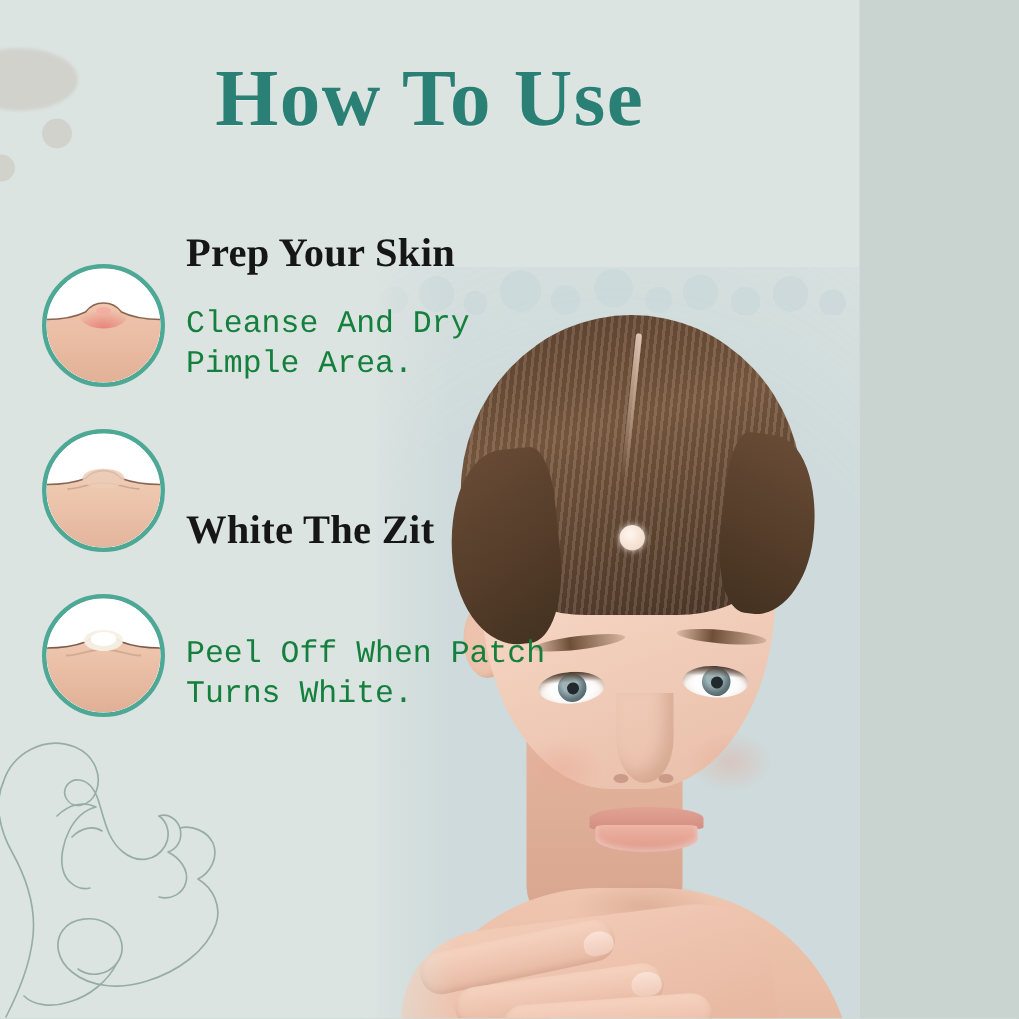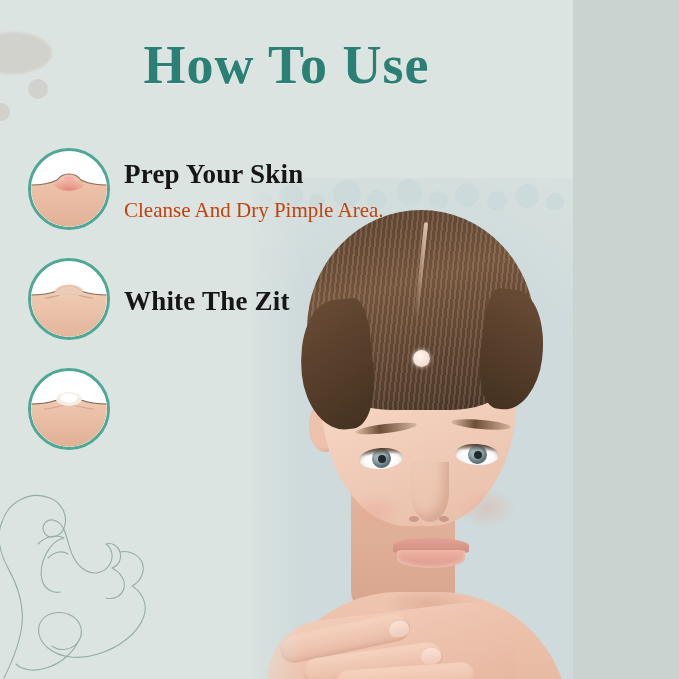--- a/index.html
+++ b/index.html
@@ -295,21 +295,21 @@
     text-shadow: 0 1px 0 rgba(255,255,255,.35);
   }
 
   .steps {
     position: absolute;
     left: 28px; top: 148px;
     width: 420px;
   }
   .step {
     display: flex;
-    align-items: center;
+    align-items: flex-end;
     margin-bottom: 28px;
   }
   .step-icon {
     flex: 0 0 auto;
     width: 76px; height: 76px;
     border-radius: 50%;
     border: 3px solid #4da896;
     background: #ffffff;
     overflow: hidden;
     position: relative;
@@ -318,24 +318,25 @@
   .step-text { padding-top: 6px; }
   .step-title {
     font-size: 27px;
     font-weight: bold;
     color: #161616;
     line-height: 1.08;
     letter-spacing: .2px;
   }
   .step-desc {
     font-size: 21px;
-    color: #c2410c;
+    color: #15803d;
     line-height: 1.28;
-    margin-top: 7px;
+    margin-top: 21px;
     max-width: 275px;
+    font-family: Liberation Mono, monospace;
   }
 </style>
 </head>
 <body>
 
 <div class="canvas">
 
   <div class="blob blob-big"></div>
   <div class="blob blob-mid"></div>
   <div class="blob blob-small"></div>
@@ -465,20 +466,21 @@
             <rect x="0" y="0" width="76" height="76" fill="#ffffff"></rect>
             <path d="M0 33 C10 33 18 32 26 29 C32 24 44 24 50 29 C58 32 66 33 76 33 L76 76 L0 76 Z" fill="url(#skin3)"></path>
             <path d="M0 33 C10 33 18 32 26 29 C32 24 44 24 50 29 C58 32 66 33 76 33" fill="none" stroke="#7d5c49" stroke-width="1.1"></path>
             <path d="M13 38 C22 38 28 34 38 34 C48 34 54 38 63 38" fill="none" stroke="#cda88f" stroke-width="1.2" opacity=".9"></path>
             <ellipse cx="38" cy="28" rx="13" ry="7" fill="#f5efe4" opacity=".95"></ellipse>
             <ellipse cx="38" cy="27" rx="8.5" ry="4.6" fill="#ffffff"></ellipse>
           </g>
         </svg>
       </div>
       <div class="step-text">
+        <div class="step-desc">Peel Off When Patch Turns White.</div>
       </div>
     </div>
 
   </div>
 
   <svg class="lineart" viewBox="0 0 205 195">
     <g fill="none" stroke="#6c8b84" stroke-width="1.1" stroke-linecap="round" stroke-linejoin="round">
       <path d="M8 34 C14 14 36 2 56 10 C70 16 74 30 70 40 C66 50 54 52 50 44 C47 38 52 31 59 32 C66 33 70 40 72 47
                C76 60 78 72 88 80 C98 88 110 86 116 76 C120 69 118 60 112 56"></path>
       <path d="M8 34 C2 48 6 66 14 80 C24 98 30 116 28 136 C26 156 18 174 10 190"></path>

